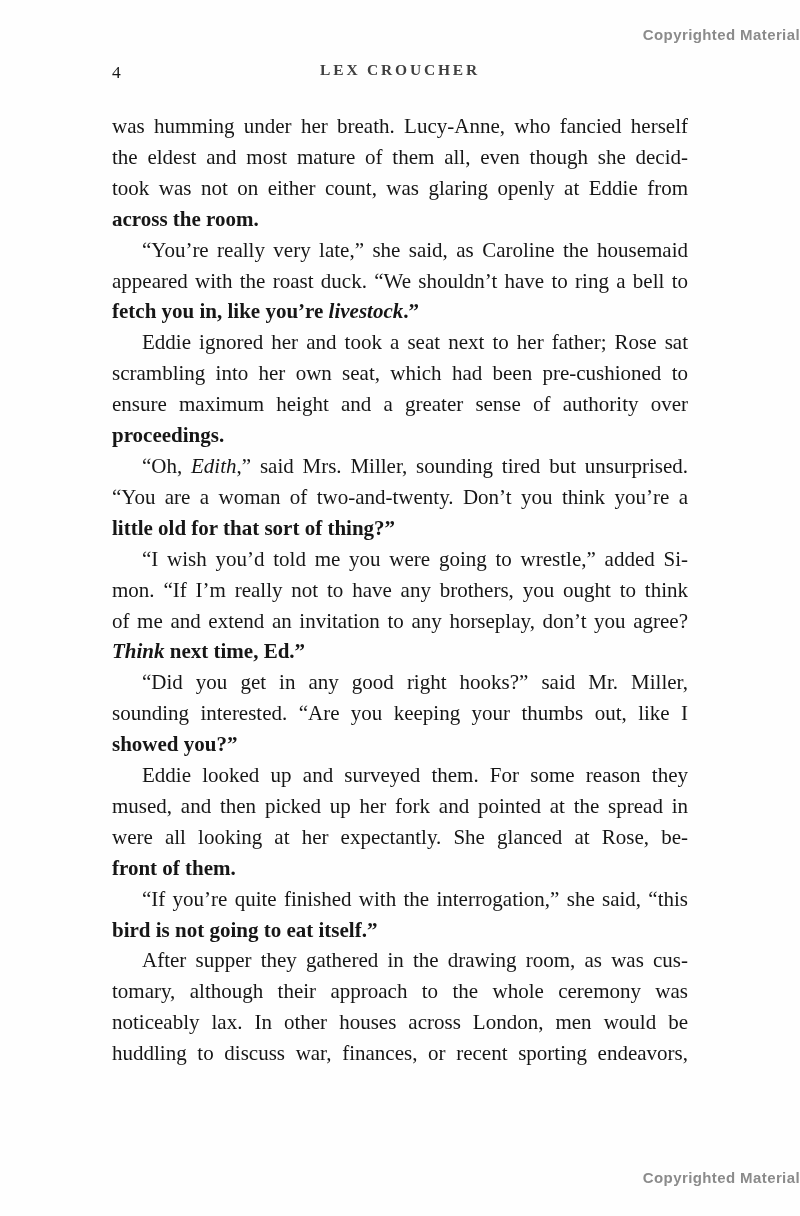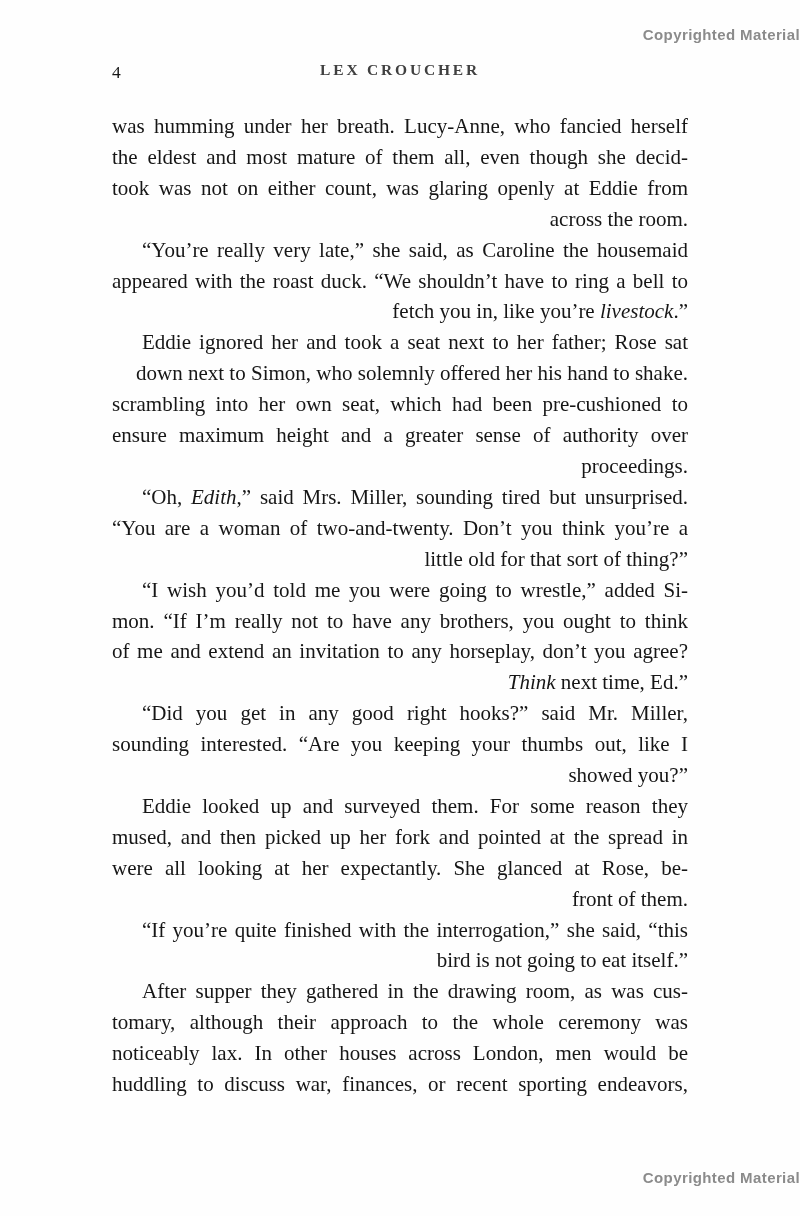--- a/index.html
+++ b/index.html
@@ -45,22 +45,23 @@
     position: absolute; left: 112px; top: 111px; width: 576px;
     font-size: 21px;
     line-height: 30.9px;
     color: #161616;
   }
   .line {
     text-align: justify;
     text-align-last: justify;
   }
   .line.para-end {
-    text-align: right;
+    text-align: left;
     text-align-last: auto;
+    font-weight: bold;
   }
   .line.indent { text-indent: 30px; }
 </style>
 </head>
 <body>
 
 <div class="page">
 
   <div class="copyright top">Copyrighted Material</div>
 
@@ -71,21 +72,20 @@
 
   <div class="body-text">
       <div class="line">was humming under her breath. Lucy-Anne, who fancied herself</div>
       <div class="line">the eldest and most mature of them all, even though she decid-</div>
       <div class="line">took was not on either count, was glaring openly at Eddie from</div>
       <div class="line para-end">across the room.</div>
       <div class="line indent">“You’re really very late,” she said, as Caroline the housemaid</div>
       <div class="line">appeared with the roast duck. “We shouldn’t have to ring a bell to</div>
       <div class="line para-end">fetch you in, like you’re <i>livestock</i>.”</div>
       <div class="line indent">Eddie ignored her and took a seat next to her father; Rose sat</div>
-      <div class="line para-end">down next to Simon, who solemnly offered her his hand to shake.</div>
       <div class="line">scrambling into her own seat, which had been pre-cushioned to</div>
       <div class="line">ensure maximum height and a greater sense of authority over</div>
       <div class="line para-end">proceedings.</div>
       <div class="line indent">“Oh, <i>Edith</i>,” said Mrs. Miller, sounding tired but unsurprised.</div>
       <div class="line">“You are a woman of two-and-twenty. Don’t you think you’re a</div>
       <div class="line para-end">little old for that sort of thing?”</div>
       <div class="line indent">“I wish you’d told me you were going to wrestle,” added Si-</div>
       <div class="line">mon. “If I’m really not to have any brothers, you ought to think</div>
       <div class="line">of me and extend an invitation to any horseplay, don’t you agree?</div>
       <div class="line para-end"><i>Think</i> next time, Ed.”</div>

